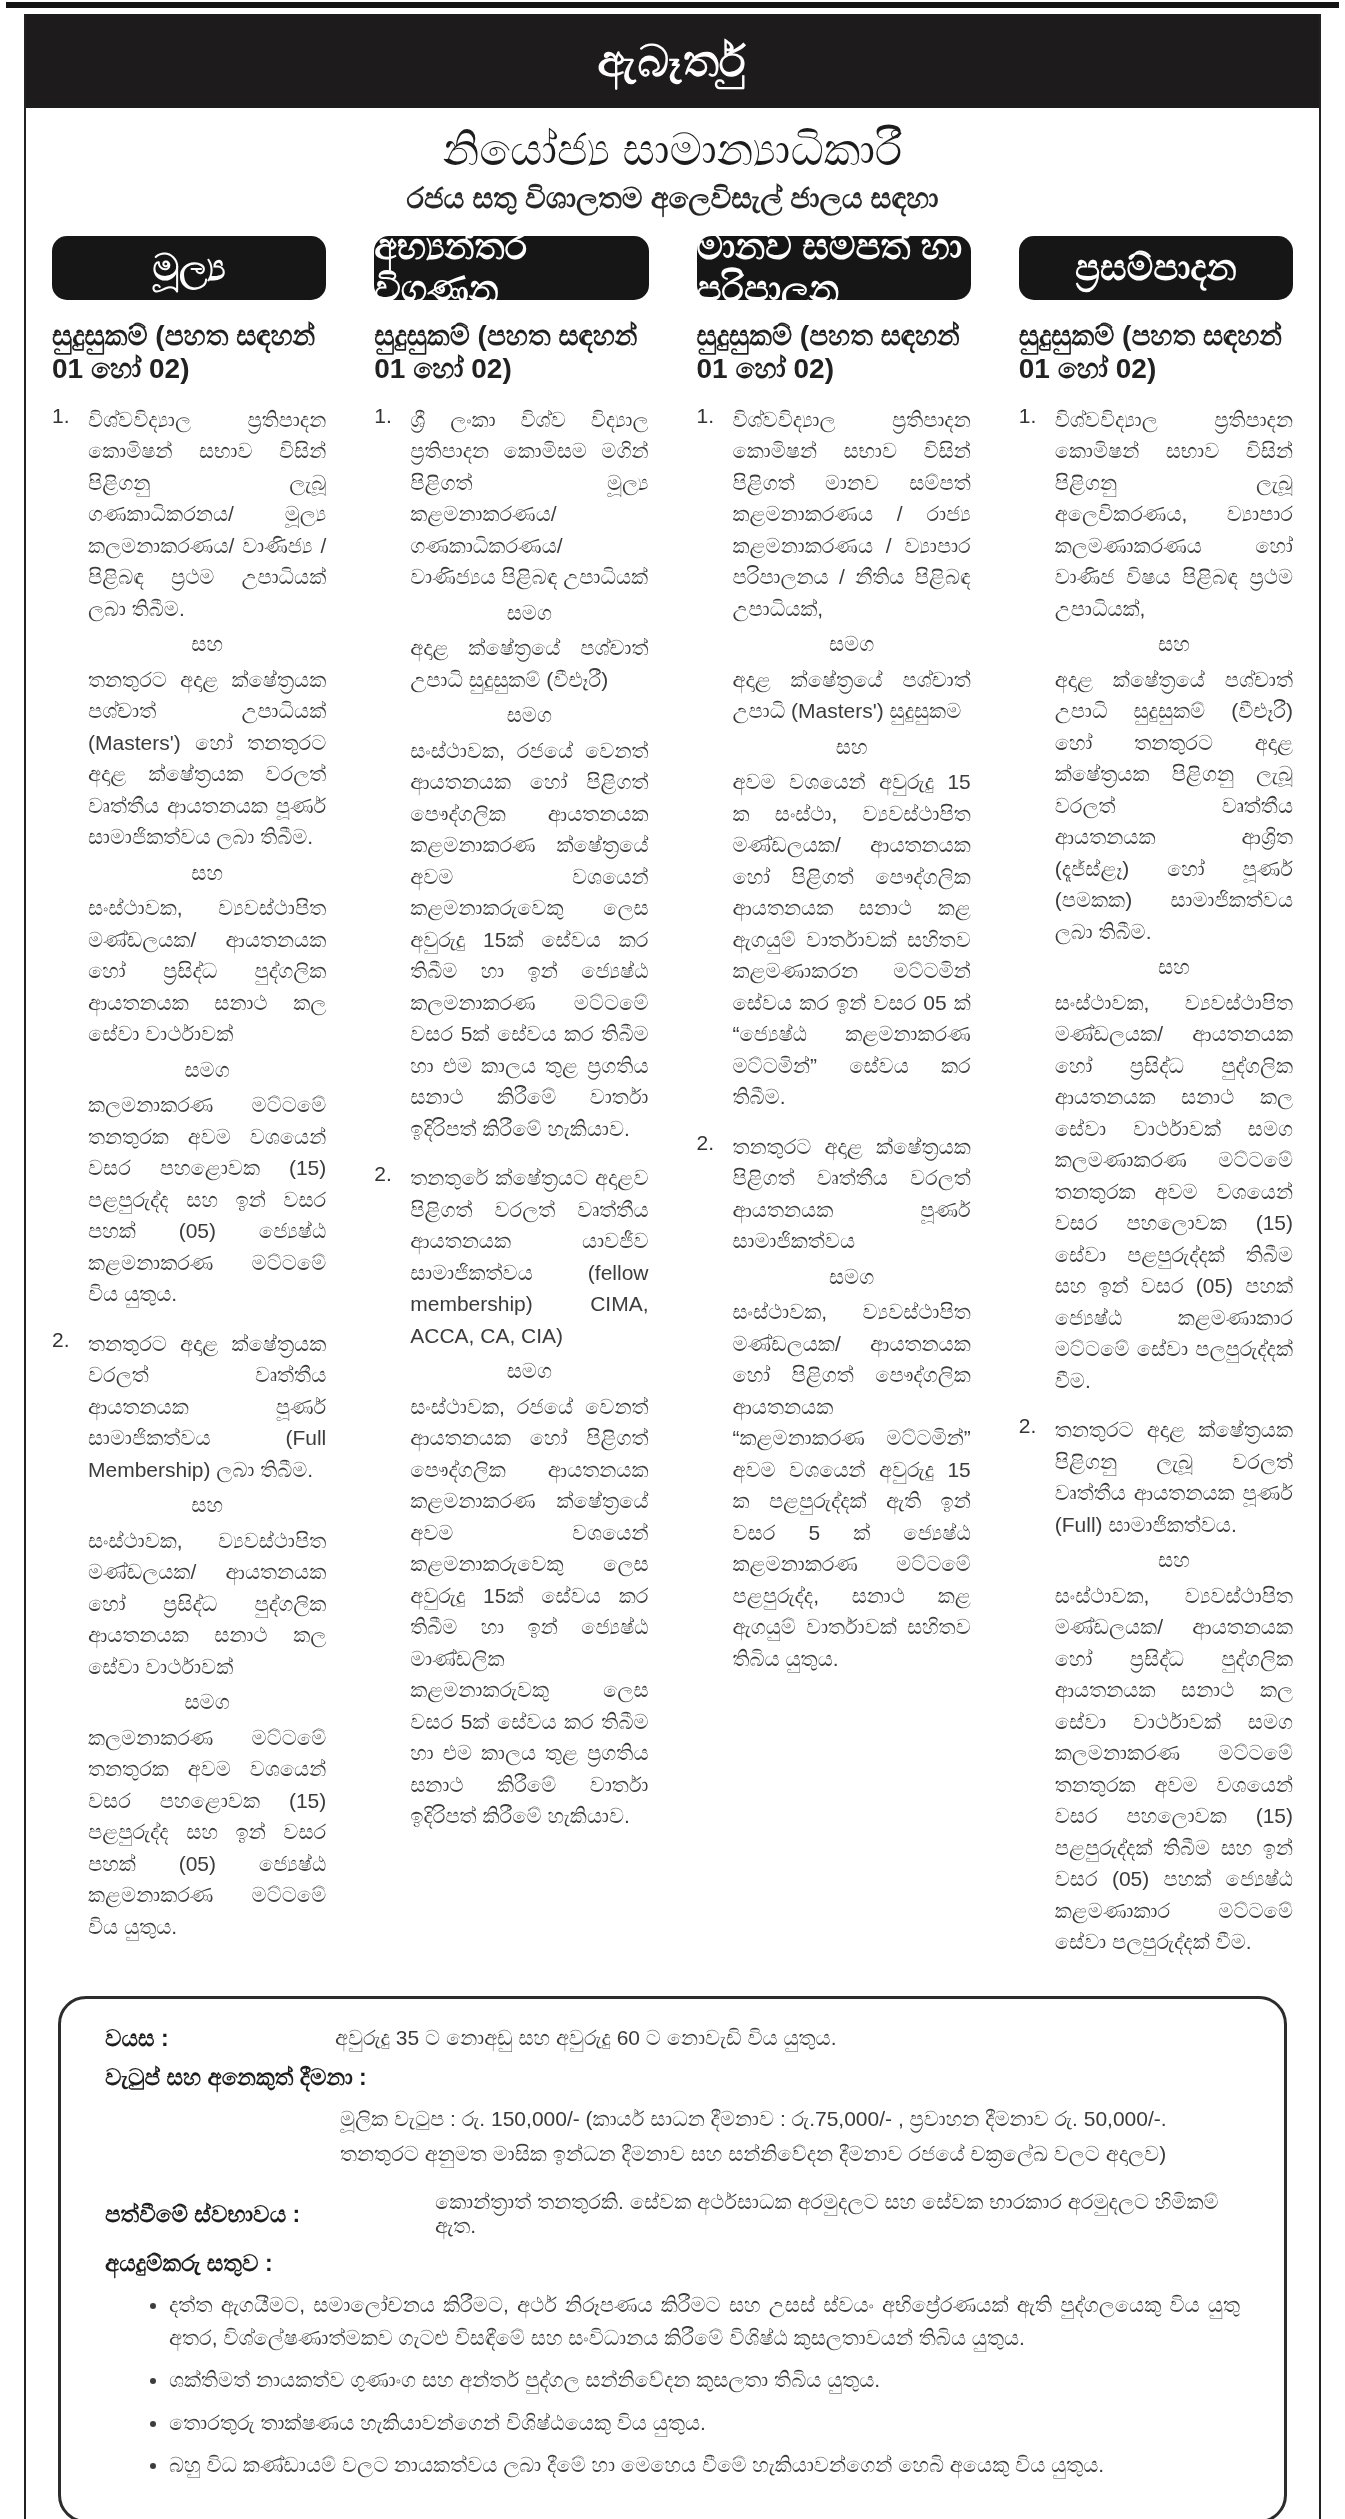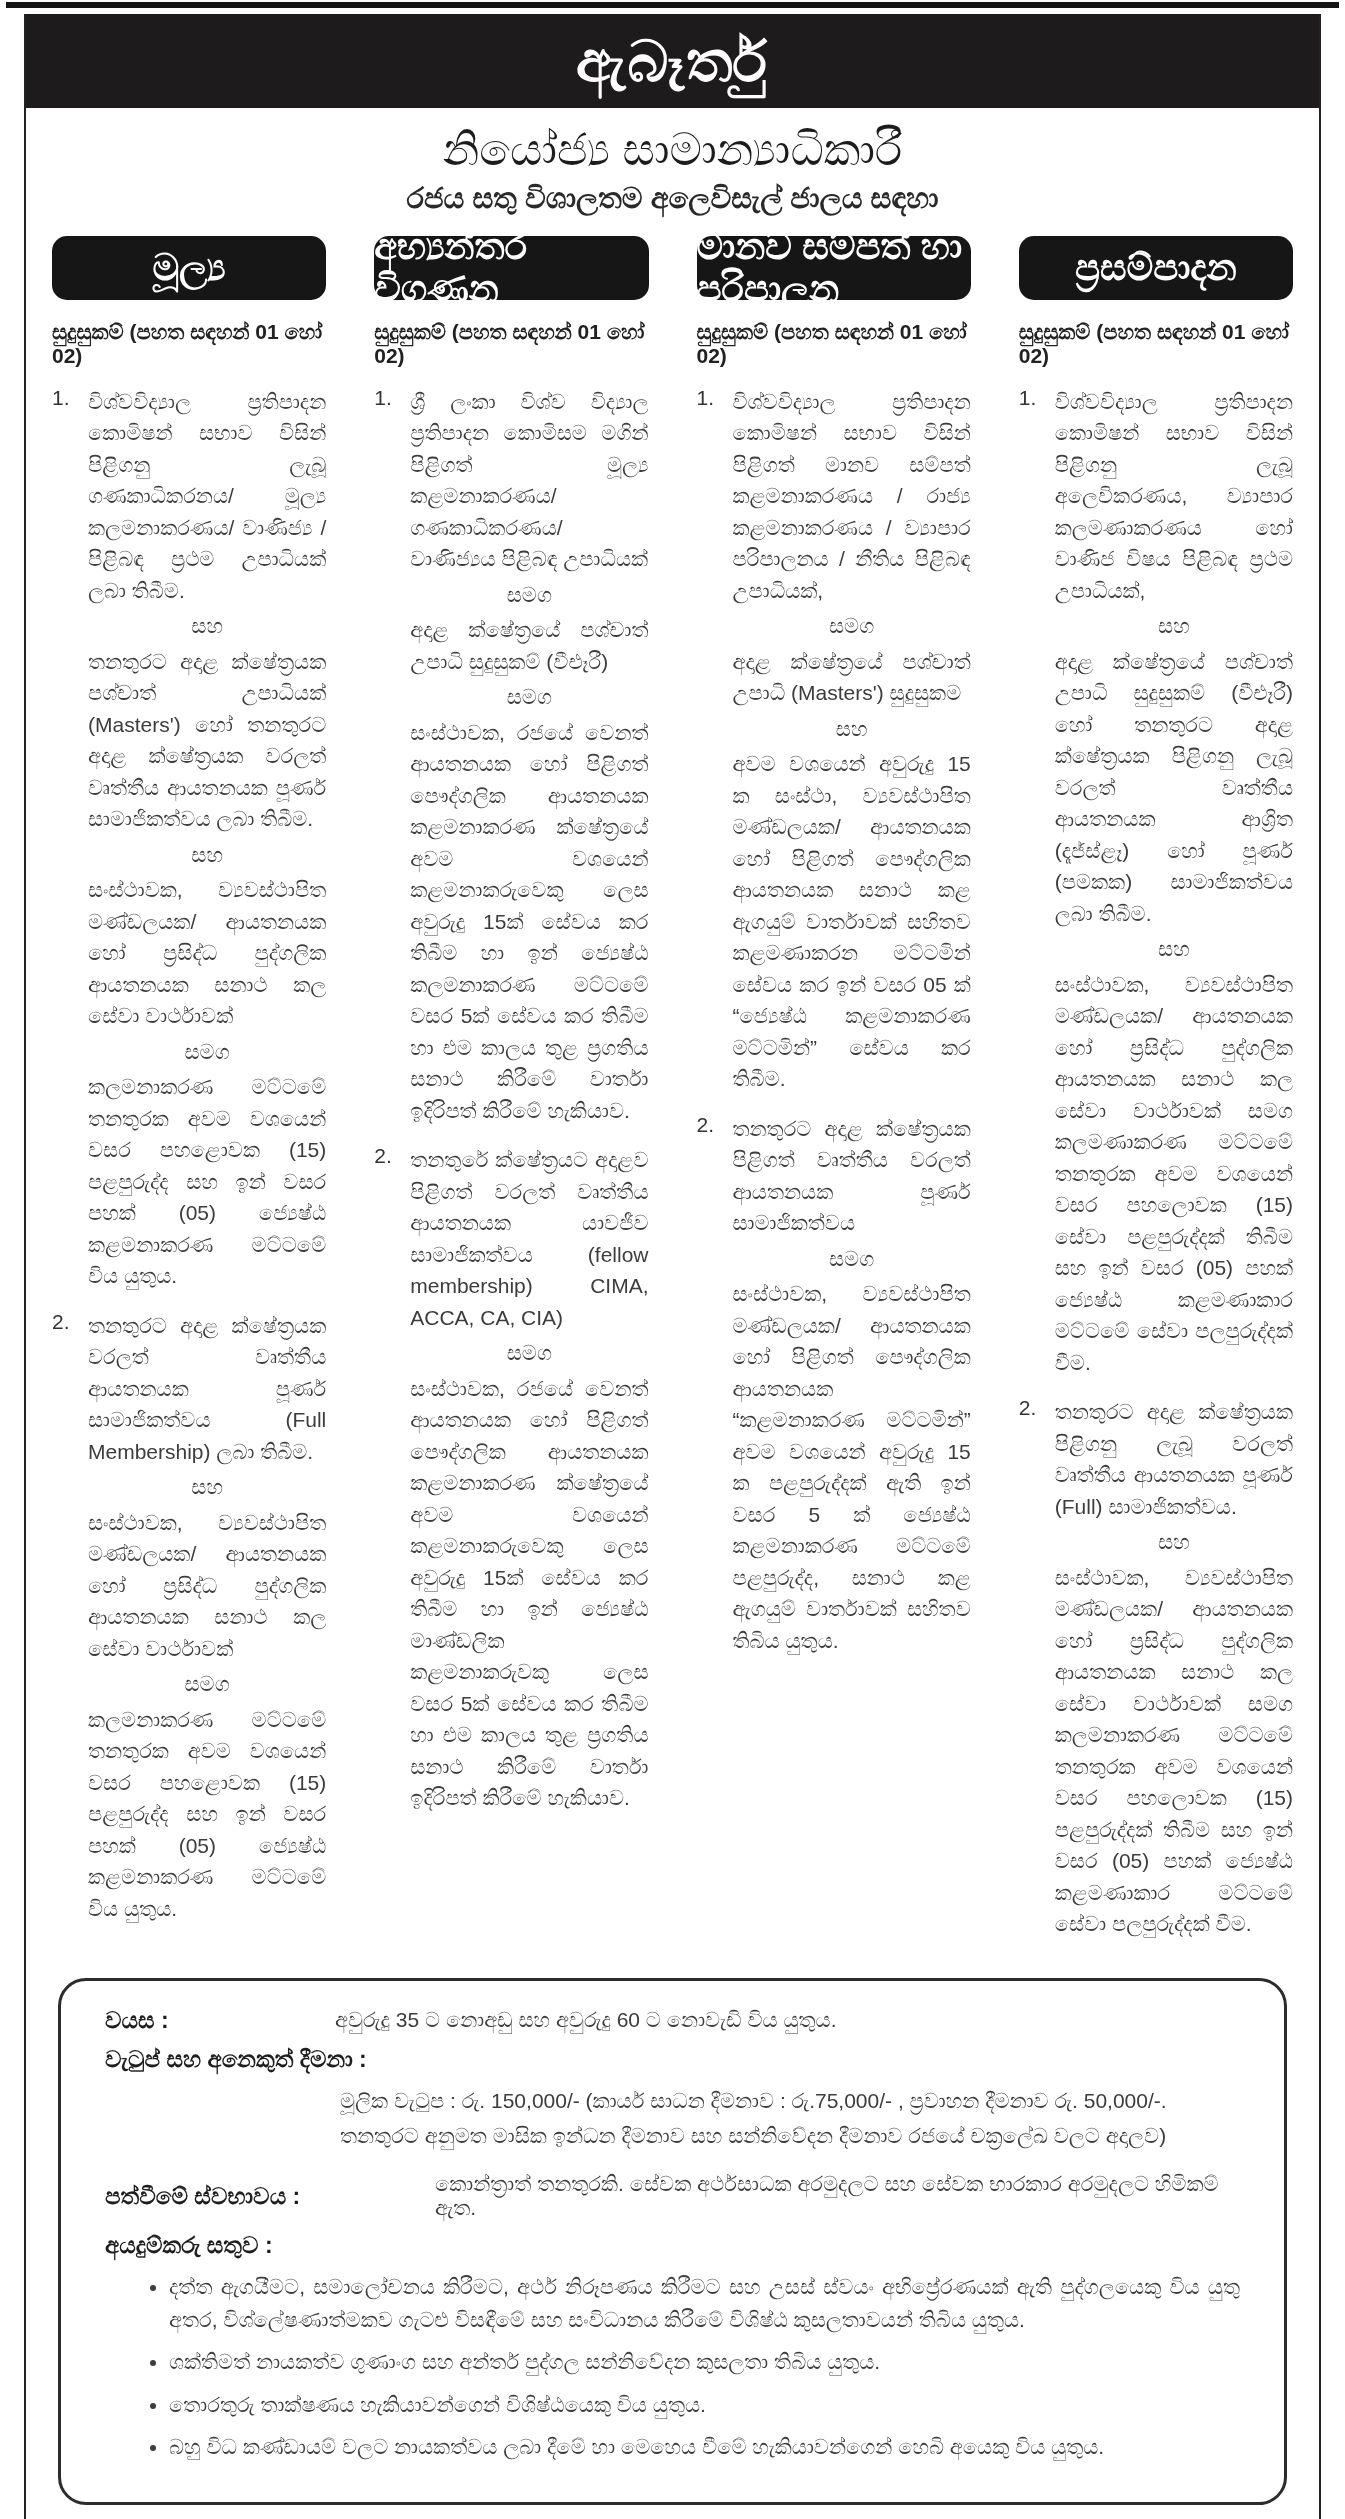--- a/index.html
+++ b/index.html
@@ -11,36 +11,36 @@
   }
   .top-strip { height:6px; background:#141414; margin:2px 6px 6px 6px; }
   .ad {
     margin:0 24px; border-left:2px solid #222; border-right:2px solid #222;
     border-bottom:2px solid #222; background:#fff;
   }
   .banner {
     background:#1d1b1c; color:#fff; height:94px;
     display:flex; align-items:center; justify-content:center;
   }
-  .banner-text { font-size:57px; font-weight:bold; letter-spacing:2px; }
+  .banner-text { font-size:44px; font-weight:bold; letter-spacing:2px; }
   .title-block { text-align:center; padding:16px 0 6px; }
   .main-title { font-size:45px; font-weight:normal; color:#1c1c1c; line-height:1.15; }
   .sub-title  { font-size:29px; font-weight:bold; color:#2a2a2a; margin-top:6px; }
   .sections-grid {
     display:grid; grid-template-columns:1fr 1fr 1fr 1fr; column-gap:48px;
     padding:14px 26px 0 26px;
   }
   .col { min-width:0; }
   .sec-header {
     background:#161616; color:#fff; border-radius:15px; height:64px;
     display:flex; align-items:center; justify-content:center;
     margin-bottom:20px;
   }
   .sec-header span { font-size:37px; font-weight:bold; }
-  .qual { font-weight:bold; color:#222; font-size:21px; margin:4px 0 18px; }
+  .qual { font-weight:bold; color:#222; font-size:28px; margin:4px 0 18px; }
   .item { display:flex; margin-bottom:16px; }
   .num  { width:36px; flex:0 0 36px; font-size:21px; color:#333; }
   .item-body { flex:1; }
   .line { font-size:21px; line-height:1.5; margin-bottom:2px; text-align:justify; }
   .line.center { text-align:center; margin:4px 0; }
   .info-box {
     margin:20px 32px 18px 32px; border:3px solid #2c2c2c; border-radius:28px;
     padding:26px 44px 20px 44px;
   }
   .row { display:flex; align-items:center; margin-bottom:12px; }

